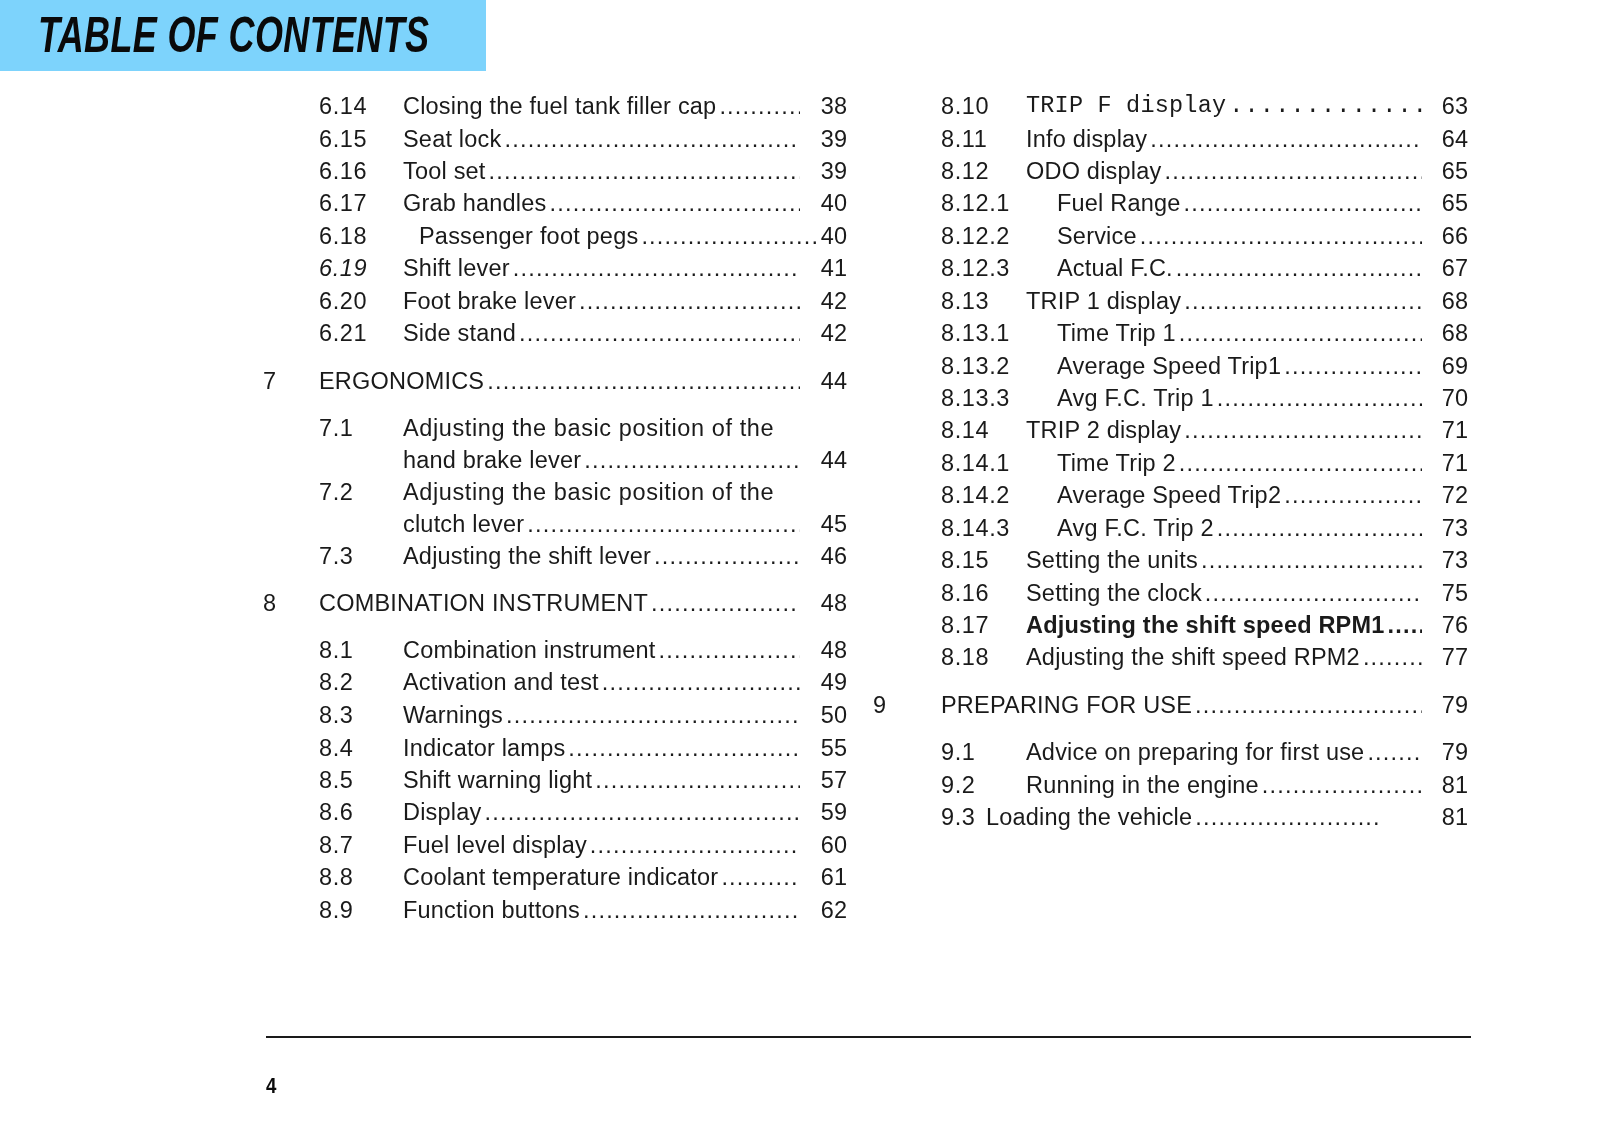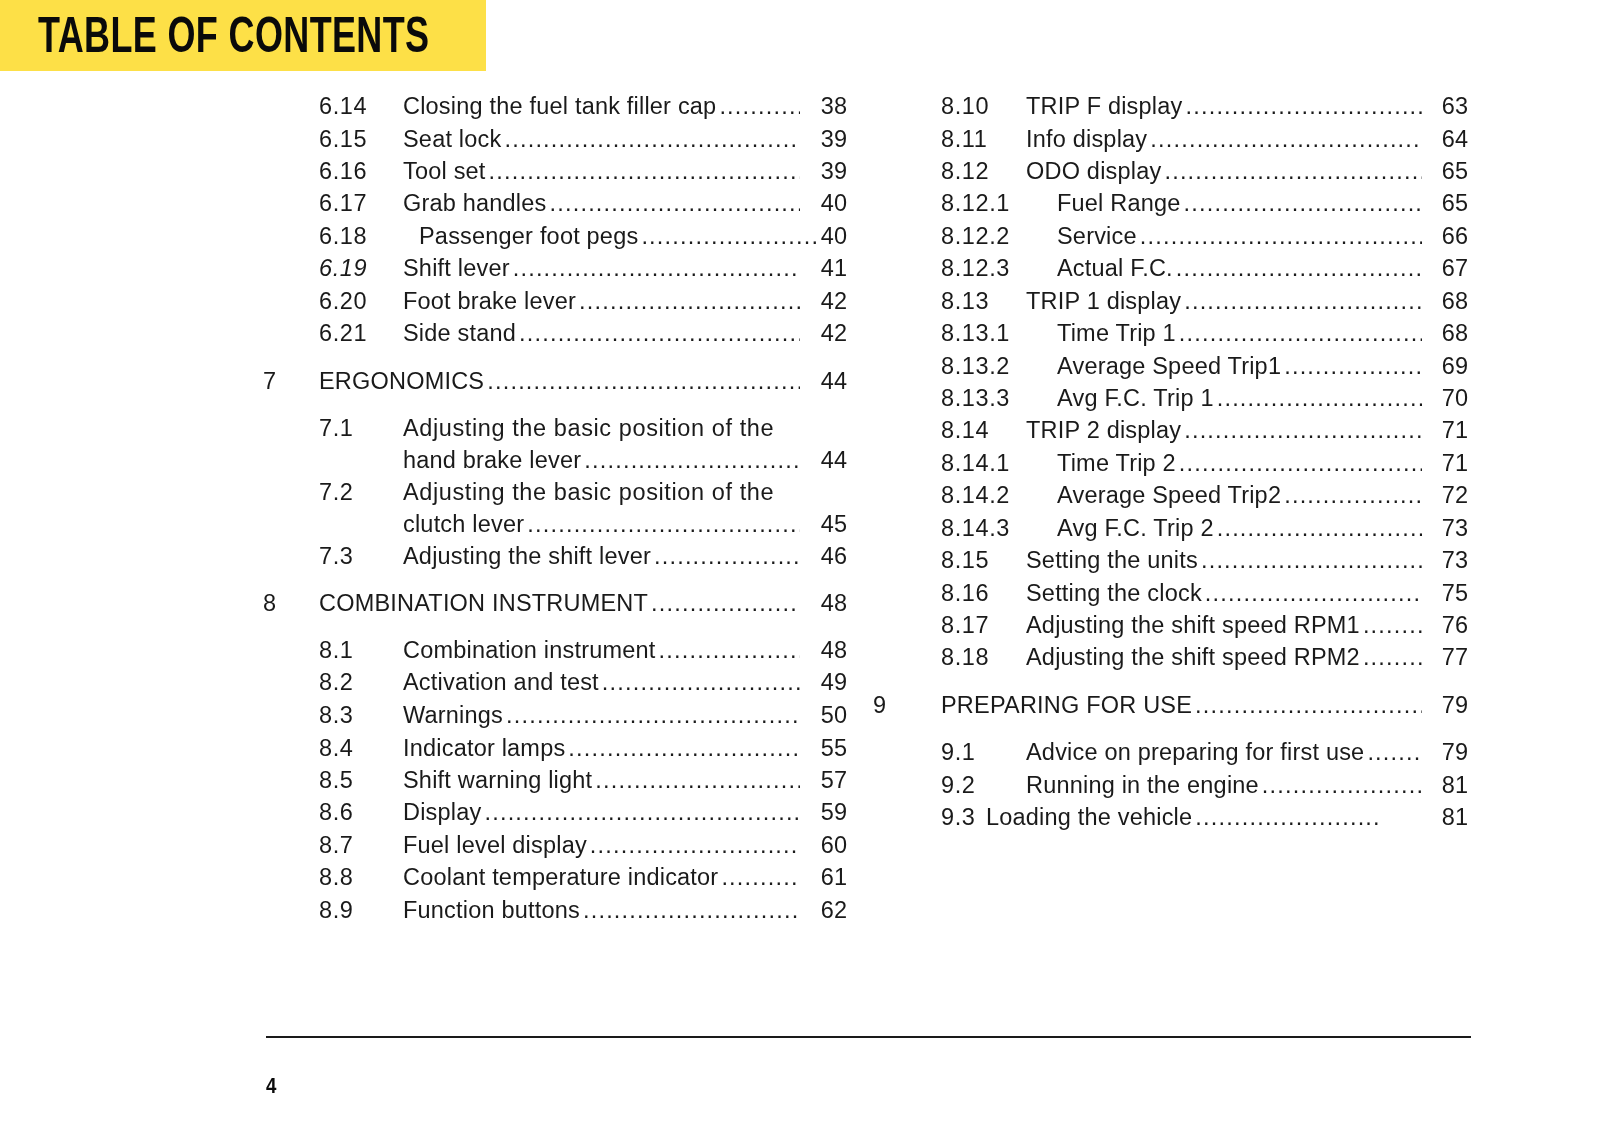--- a/index.html
+++ b/index.html
@@ -14,21 +14,22 @@
       overflow: hidden;
       font-family: "Liberation Sans", "DejaVu Sans", sans-serif;
       color: #1a1a1a;
     }
     .header-box {
       position: absolute;
       left: 0;
       top: 0;
       width: 486px;
       height: 71px;
-      background: #fde047;
+      background: #7dd3fc;
+      font-style: italic;
     }
     .header-title {
       position: absolute;
       left: 38px;
       top: 9px;
       font-family: "Liberation Sans", sans-serif;
       font-weight: bold;
       font-size: 50px;
       line-height: 52px;
       color: #0a0a0a;
@@ -286,21 +287,21 @@
       <span class="toc-title-wrap" style="left: 403px; width: 397px;">
         <span class="toc-title">Function buttons</span>
         <span class="toc-dots"></span>
       </span>
       <span class="toc-page" style="left: 807px;">62</span>
     </div>
   </div>
 <div id="toc-right" class="toc-col">
     <div class="toc-row" style="left: 0px; top: 91px; width: 1600px; height: 30px;">
       <span class="toc-num" style="left: 941px;">8.10</span>
-      <span class="toc-title-wrap" style="left: 1026px; width: 396px;">
+      <span class="toc-title-wrap" style="left: 1026px; width: 396px; font-family: Liberation Mono, monospace;">
         <span class="toc-title">TRIP F display</span>
         <span class="toc-dots"></span>
       </span>
       <span class="toc-page" style="left: 1428px;">63</span>
     </div>
     <div class="toc-row" style="left: 0px; top: 124px; width: 1600px; height: 30px;">
       <span class="toc-num" style="left: 941px;">8.11</span>
       <span class="toc-title-wrap" style="left: 1026px; width: 396px;">
         <span class="toc-title">Info display</span>
         <span class="toc-dots"></span>
@@ -414,21 +415,21 @@
     <div class="toc-row" style="left: 0px; top: 578px; width: 1600px; height: 30px;">
       <span class="toc-num" style="left: 941px;">8.16</span>
       <span class="toc-title-wrap" style="left: 1026px; width: 396px;">
         <span class="toc-title">Setting the clock</span>
         <span class="toc-dots"></span>
       </span>
       <span class="toc-page" style="left: 1428px;">75</span>
     </div>
     <div class="toc-row" style="left: 0px; top: 610px; width: 1600px; height: 30px;">
       <span class="toc-num" style="left: 941px;">8.17</span>
-      <span class="toc-title-wrap" style="left: 1026px; width: 396px;">
+      <span class="toc-title-wrap" style="left: 1026px; width: 396px; font-weight: bold;">
         <span class="toc-title">Adjusting the shift speed RPM1</span>
         <span class="toc-dots"></span>
       </span>
       <span class="toc-page" style="left: 1428px;">76</span>
     </div>
     <div class="toc-row" style="left: 0px; top: 642px; width: 1600px; height: 30px;">
       <span class="toc-num" style="left: 941px;">8.18</span>
       <span class="toc-title-wrap" style="left: 1026px; width: 396px;">
         <span class="toc-title">Adjusting the shift speed RPM2</span>
         <span class="toc-dots"></span>

